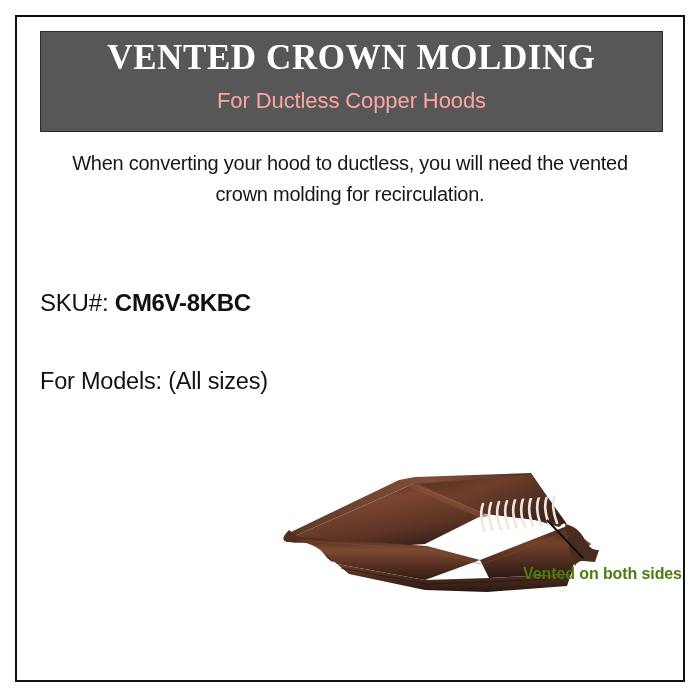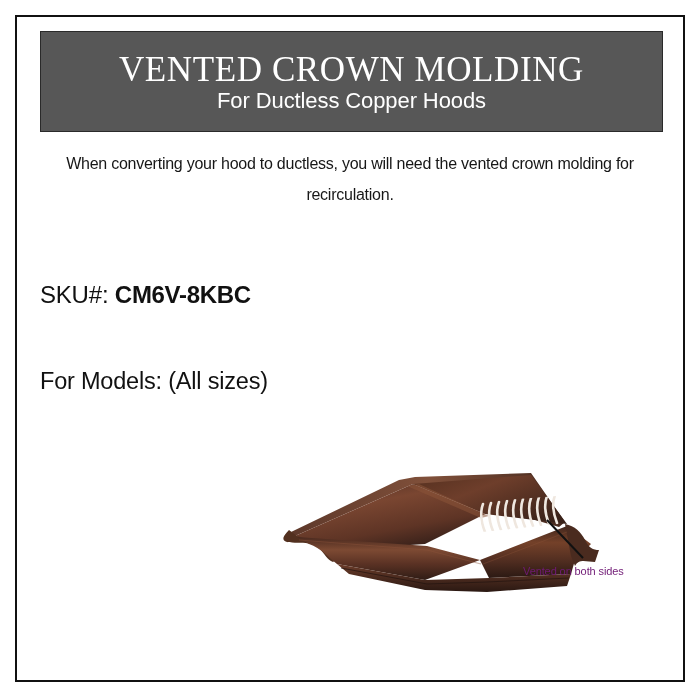--- a/index.html
+++ b/index.html
@@ -48,50 +48,50 @@
     overflow: hidden;
   }
   .header-title {
     font-family: "Liberation Serif", "DejaVu Serif", serif;
     color: #ffffff;
     font-size: 35px;
     letter-spacing: 0.6px;
     line-height: 1;
     margin: 0 0 3px 0;
     white-space: nowrap;
-    font-weight: normal;
+    font-weight: bold;
   }
   .header-subtitle {
     font-family: "Liberation Sans", sans-serif;
-    color: #ffffff;
+    color: #fca5a5;
     font-size: 22px;
     line-height: 1;
-    margin: 0;
+    margin: 12px;
     white-space: nowrap;
     letter-spacing: -0.1px;
   }
 
   
   .intro {
     position: absolute;
     left: 45px;
     top: 148px;
     width: 610px;
     text-align: center;
-    font-size: 16px;
+    font-size: 20px;
     line-height: 31px;
     color: #171717;
     letter-spacing: -0.25px;
   }
 
   
   .sku-line {
     position: absolute;
     left: 40px;
-    top: 280px;
+    top: 288px;
     font-size: 24px;
     line-height: 30px;
     color: #111111;
     white-space: nowrap;
     letter-spacing: -0.2px;
   }
   .sku-label { font-weight: normal; }
   .sku-value { font-weight: bold; letter-spacing: -0.3px; }
 
   
@@ -114,24 +114,24 @@
     top: 440px;
     width: 400px;
     height: 160px;
   }
   .product-svg { display: block; }
 
   .vent-caption {
     position: absolute;
     left: 248px;
     top: 125px;
-    font-size: 11px;
-    color: #701a75;
-    white-space: nowrap;
-    font-weight: 400;
+    font-size: 16px;
+    color: #4d7c0f;
+    white-space: nowrap;
+    font-weight: 700;
     letter-spacing: -0.1px;
   }
 </style>
 </head>
 <body>
 
 <div class="page">
   <div class="page-frame"></div>
 
   <div class="header-banner">

